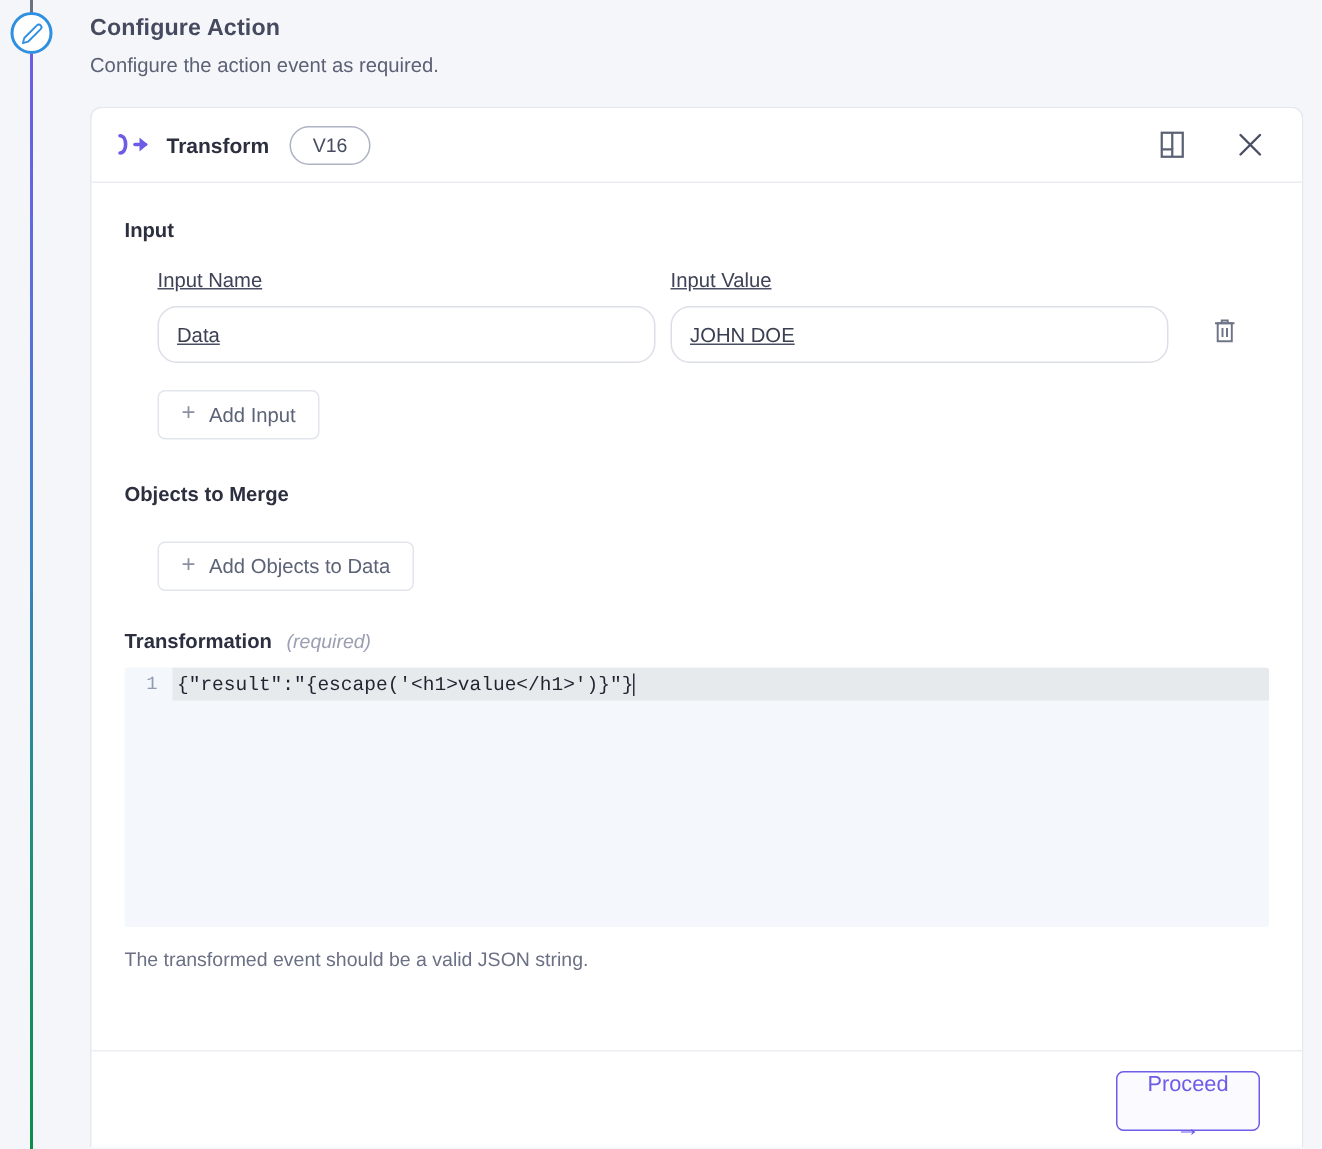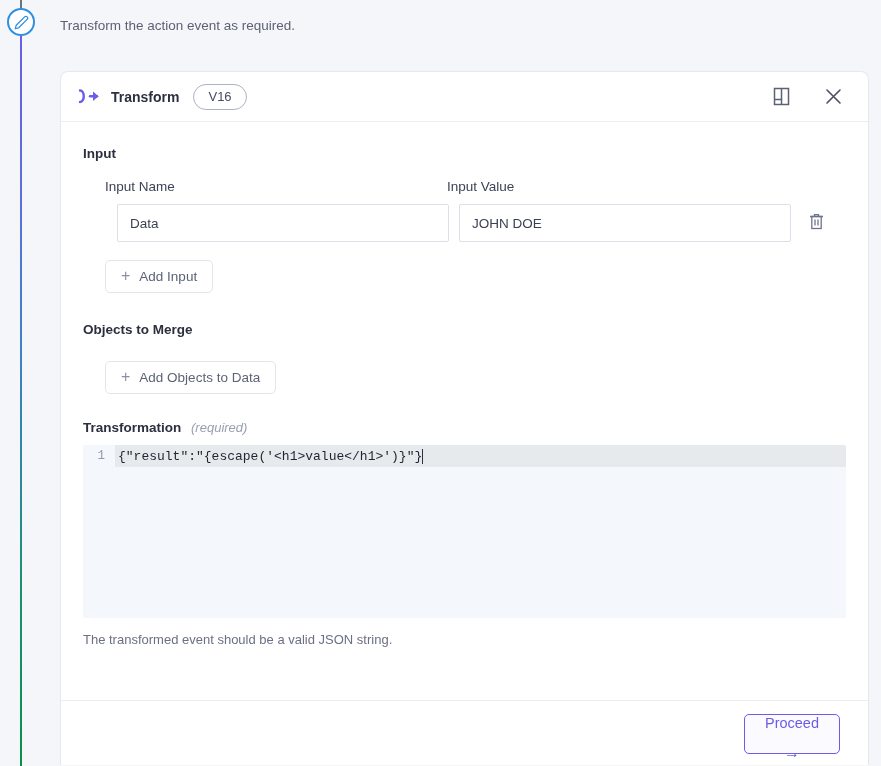--- a/index.html
+++ b/index.html
@@ -133,42 +133,42 @@
 
   .field-group {
     margin-left: 22px;
     margin-top: 18px;
   }
 
   .field-row {
     display: flex;
     align-items: flex-end;
     gap: 10px;
+    text-decoration: underline;
   }
   .field-col { display: flex; flex-direction: column; }
   .field-col.name { width: 332px; }
   .field-col.value { width: 332px; }
 
   .field-label {
     font-size: 13.5px;
     color: #3d4257;
     margin-bottom: 10px;
   }
   .text-input {
     height: 38px;
     border: 1px solid #dcdfe8;
-    border-radius: 2px;
+    border-radius: 13px;
     background: #fff;
     font-family: "Liberation Sans", sans-serif;
     font-size: 13.5px;
     color: #3a3f52;
     padding: 0 12px;
     width: 100%;
     outline: none;
-    margin-left: 12px;
   }
   .trash-btn {
     width: 26px; height: 38px;
     display: flex; align-items: center; justify-content: center;
     cursor: pointer;
     margin-left: 14px;
   }
 
   .ghost-btn {
     margin-top: 18px;
@@ -290,21 +290,22 @@
   <div class="rail-badge">
     <span>
       <svg width="15" height="15" viewBox="0 0 24 24" fill="none" stroke="#2f8fe0" stroke-width="2" stroke-linecap="round" stroke-linejoin="round">
         <path d="M17 3a2.8 2.8 0 0 1 4 4L7.5 20.5 2 22l1.5-5.5L17 3z"></path>
       </svg>
     </span>
   </div>
 </div>
 
 <div class="page-head">
-  <div class="page-sub">Transform the action event as required.</div>
+  <div class="page-title">Configure Action</div>
+  <div class="page-sub">Configure the action event as required.</div>
 </div>
 
 <div class="card">
 
   <div class="card-head">
     <span class="brand-icon">
       <svg width="22" height="15" viewBox="0 0 22 15" fill="none">
         <path d="M2 1.5 C7 1.5 7 13 2 13" stroke="#6c5ce7" stroke-width="2.4" stroke-linecap="round" fill="none"></path>
         <path d="M12 7.3 L19 7.3" stroke="#6c5ce7" stroke-width="2.4" stroke-linecap="round"></path>
         <path d="M15 2.6 L20.5 7.3 L15 12" fill="#6c5ce7"></path>

